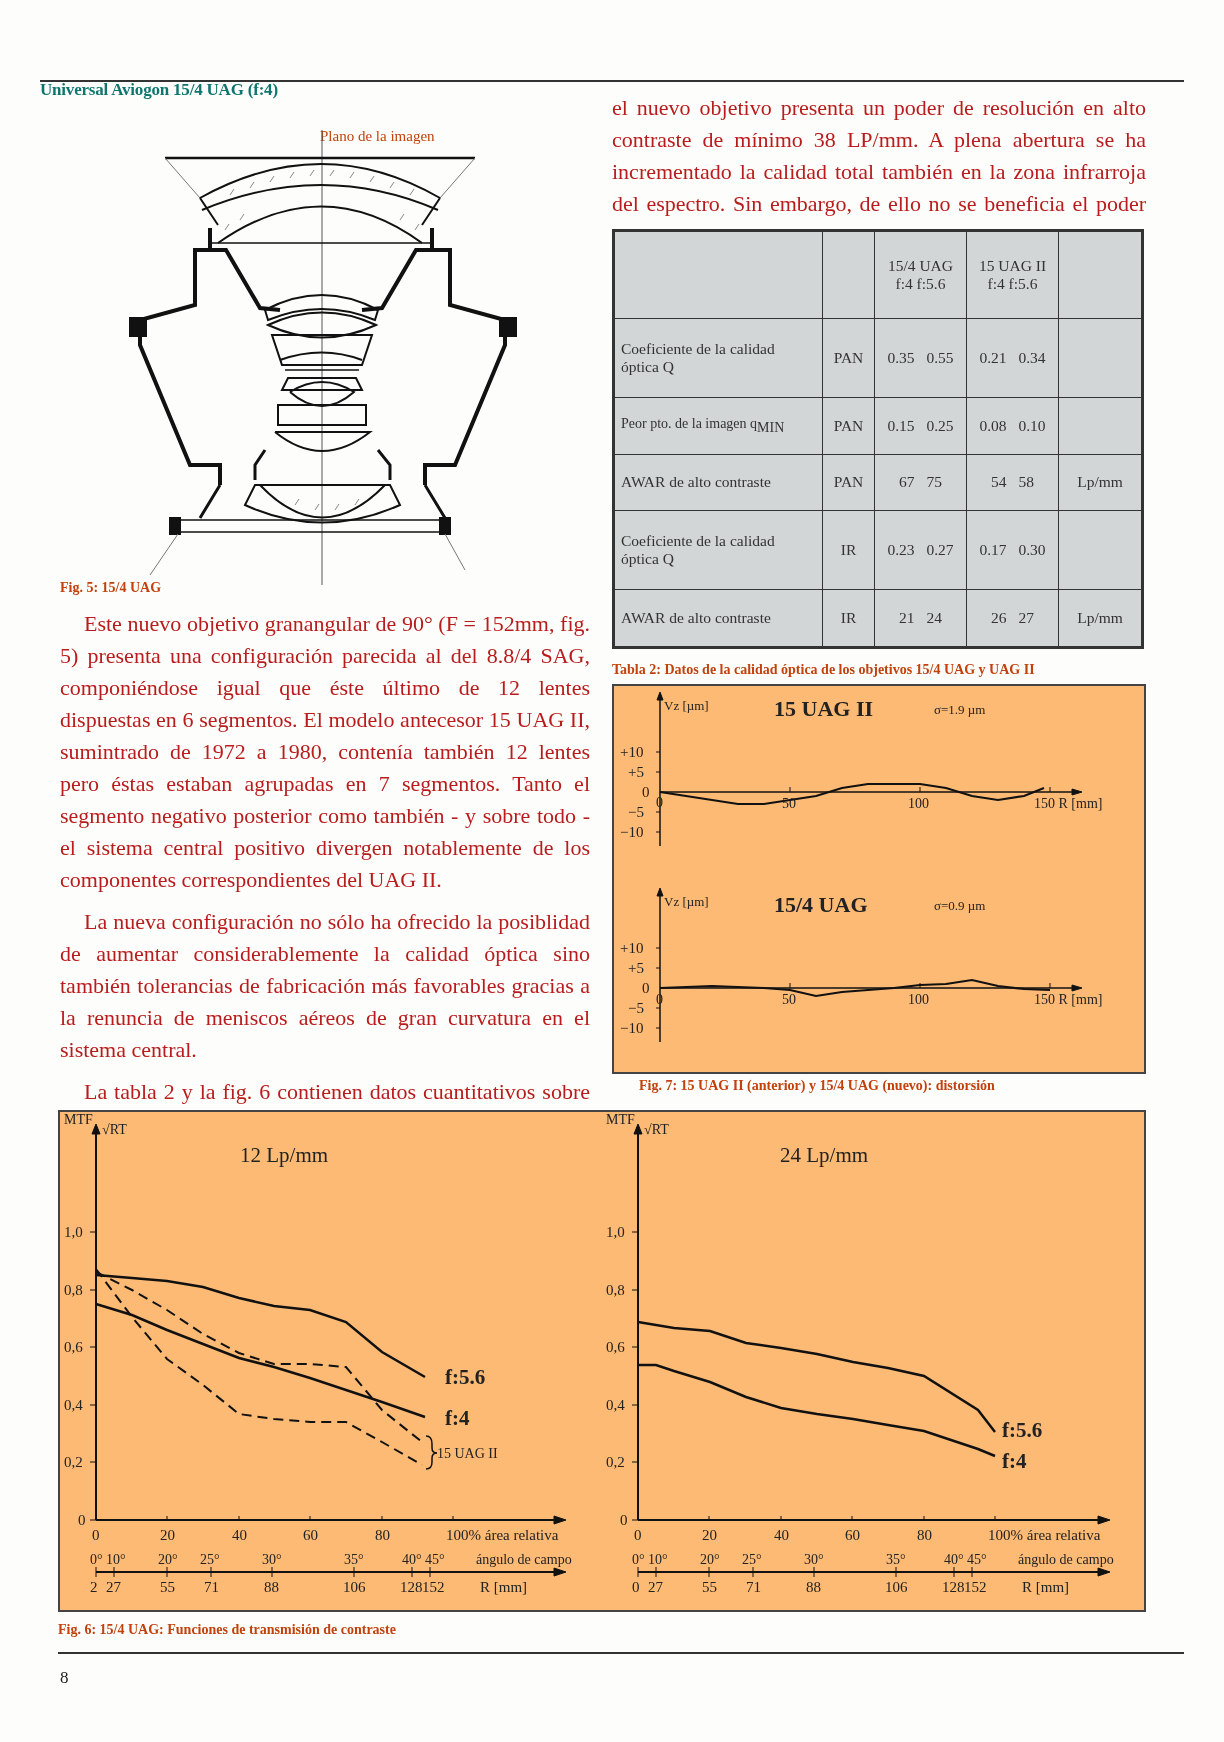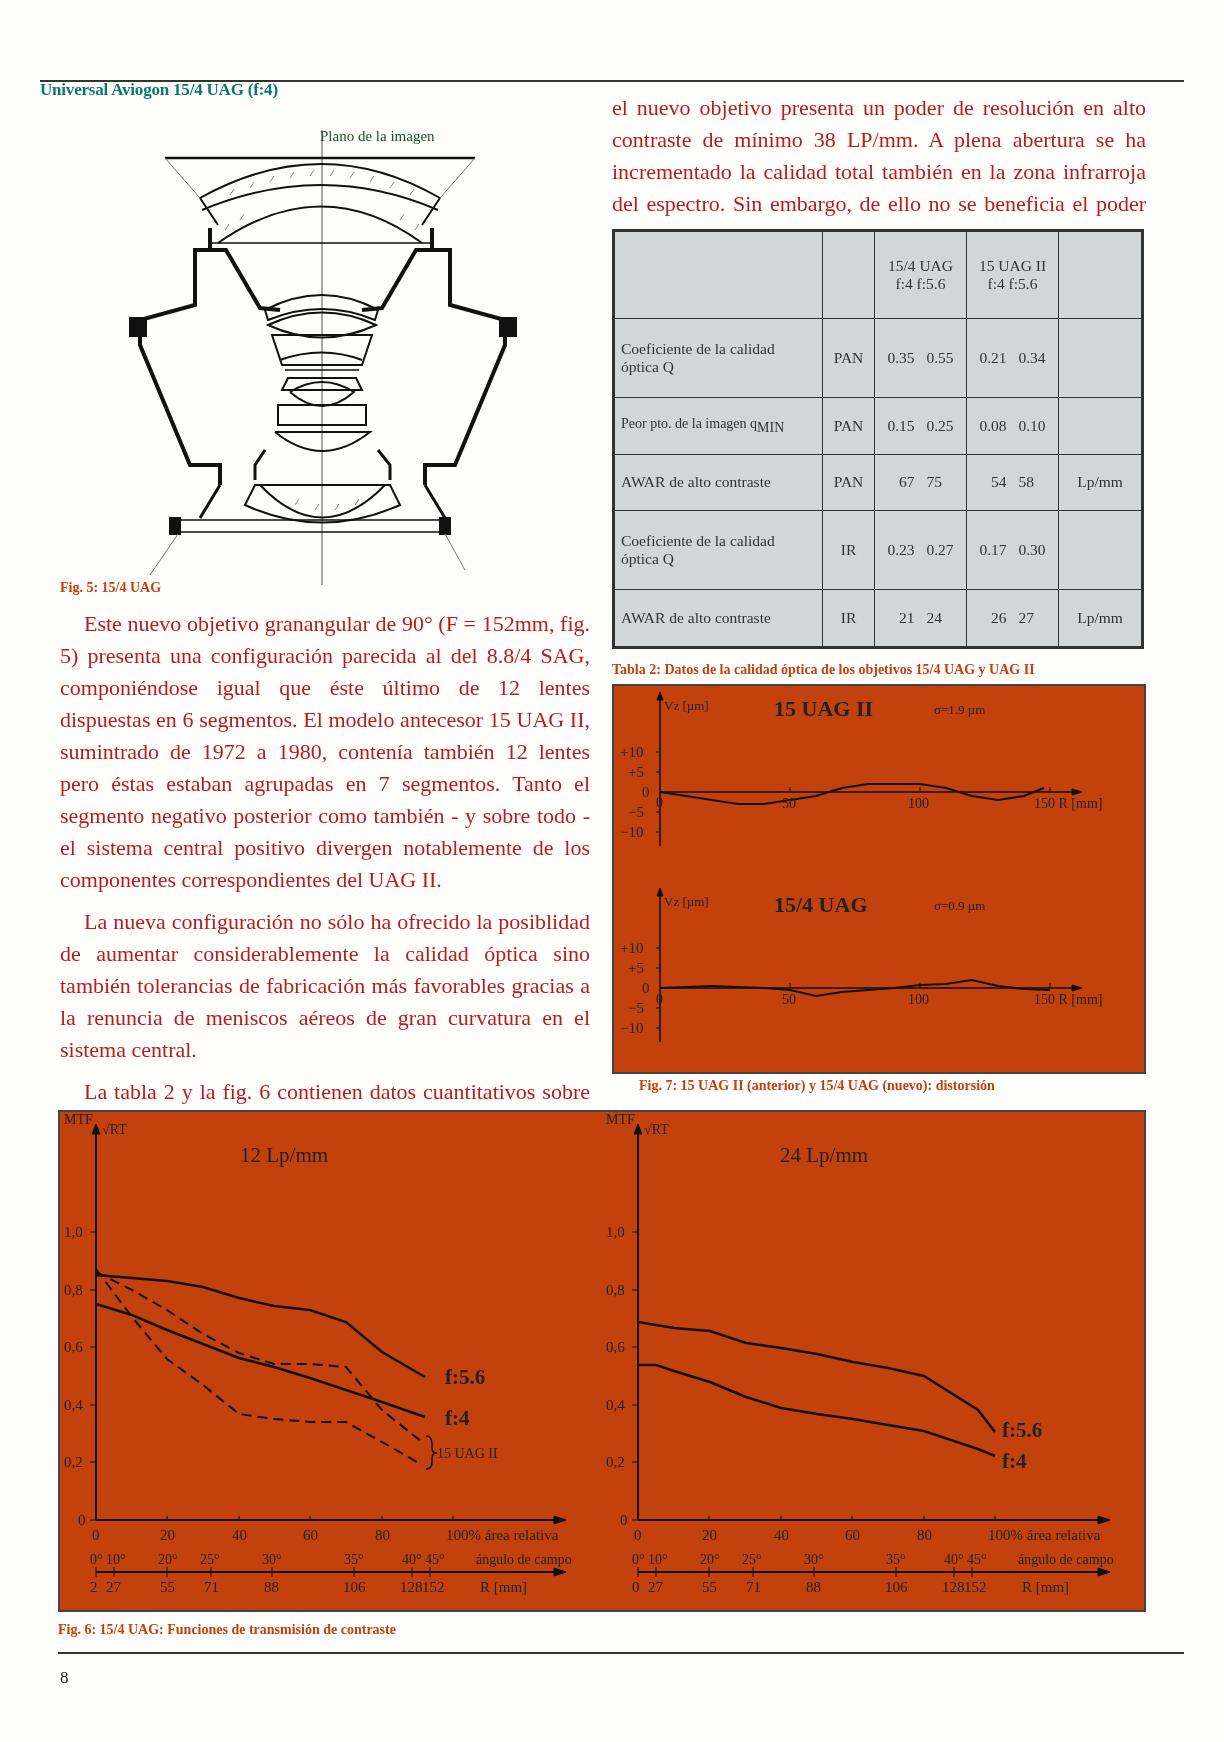--- a/index.html
+++ b/index.html
@@ -4,36 +4,36 @@
 <style>
   * { box-sizing: border-box; margin: 0; padding: 0; }
   body { width: 1224px; height: 1742px; background: #fdfdfb; position: relative; font-family: "Liberation Serif", "DejaVu Serif", serif; color: #222; overflow: hidden; }
   .abs { position: absolute; }
   .rule { position: absolute; height: 2px; background: #333; }
   .title { left: 40px; top: 80px; font-size: 17px; font-weight: bold; color: #0f766e; letter-spacing: -0.2px; }
   .para { font-size: 22px; line-height: 32px; text-align: justify; color: #b91c1c; }
   .para p { text-indent: 24px; margin-bottom: 10px; }
   .para p.noindent { text-indent: 0; }
   .caption { font-size: 14px; font-weight: bold; color: #c2410c; }
-  .panel { background: #c2410c; border: 2px solid #444; }
+  .panel { background: #fdba74; border: 2px solid #444; }
   table.data { border-collapse: collapse; background: #d3d6d6; font-size: 15.5px; color: #333; width: 100%; height: 100%; }
   table.data td { border: 1.5px solid #333; padding: 2px 6px; vertical-align: middle; line-height: 18px; }
   table.data td.c { text-align: center; white-space: nowrap; }
   table.data td.num { text-align: center; white-space: nowrap; word-spacing: 8px; }
   svg text { font-family: "Liberation Serif", "DejaVu Serif", serif; fill: #222; }
 </style>
 </head>
 <body>
 
 <div class="rule" style="left:40px; top:80px; width:1144px;"></div>
 
 <div class="abs title">Universal Aviogon 15/4 UAG (f:4)</div>
 
 <div class="abs" style="left:100px; top:120px; width:480px; height:480px;">
-  <div class="abs" style="left:220px; top:8px; font-size:15px; color:#14532d;">Plano de la imagen</div>
+  <div class="abs" style="left:220px; top:8px; font-size:15px; color:#c2410c;">Plano de la imagen</div>
   <svg width="480" height="480" viewBox="0 0 480 480" style="position:absolute; left:0; top:0;">
     <g stroke="#111" fill="none" stroke-width="2">
 
       <line x1="222" y1="10" x2="222" y2="465" stroke-width="1" stroke="#555"></line>
 
       <line x1="65" y1="38" x2="375" y2="38" stroke-width="2.5"></line>
       <line x1="65" y1="38" x2="100" y2="78" stroke-width="1" stroke="#777"></line>
       <line x1="375" y1="38" x2="340" y2="78" stroke-width="1" stroke="#777"></line>
 
       <path d="M100 78 Q222 10 340 78"></path>

